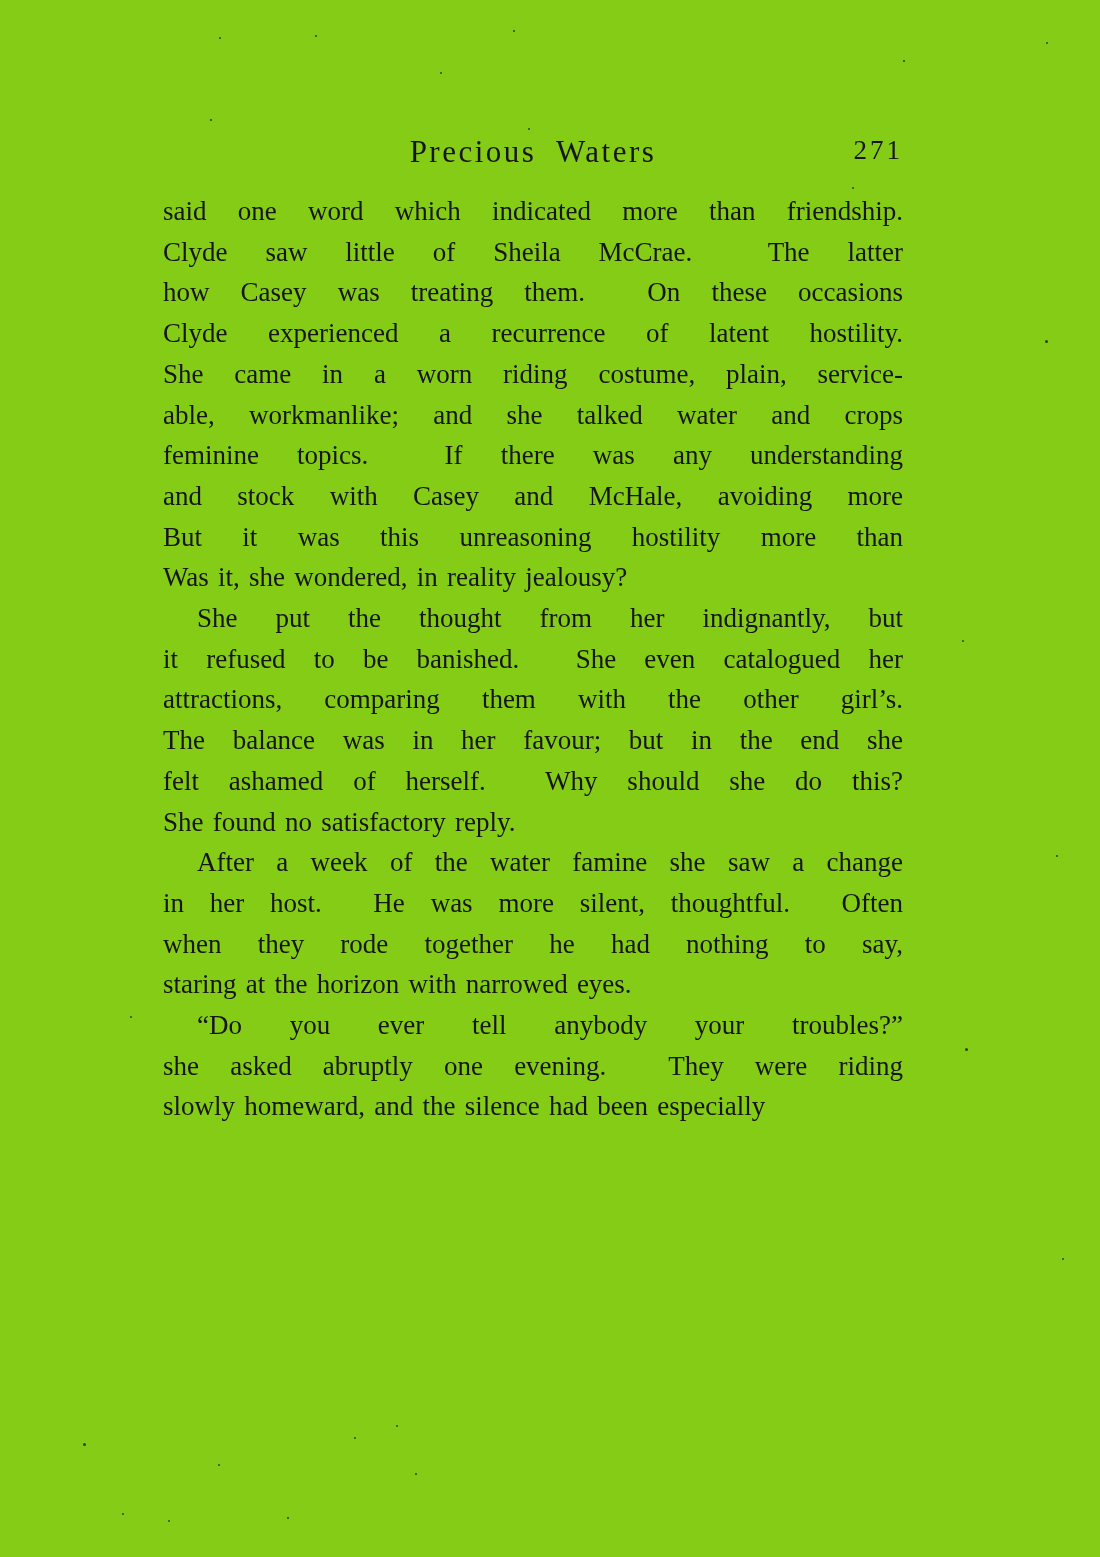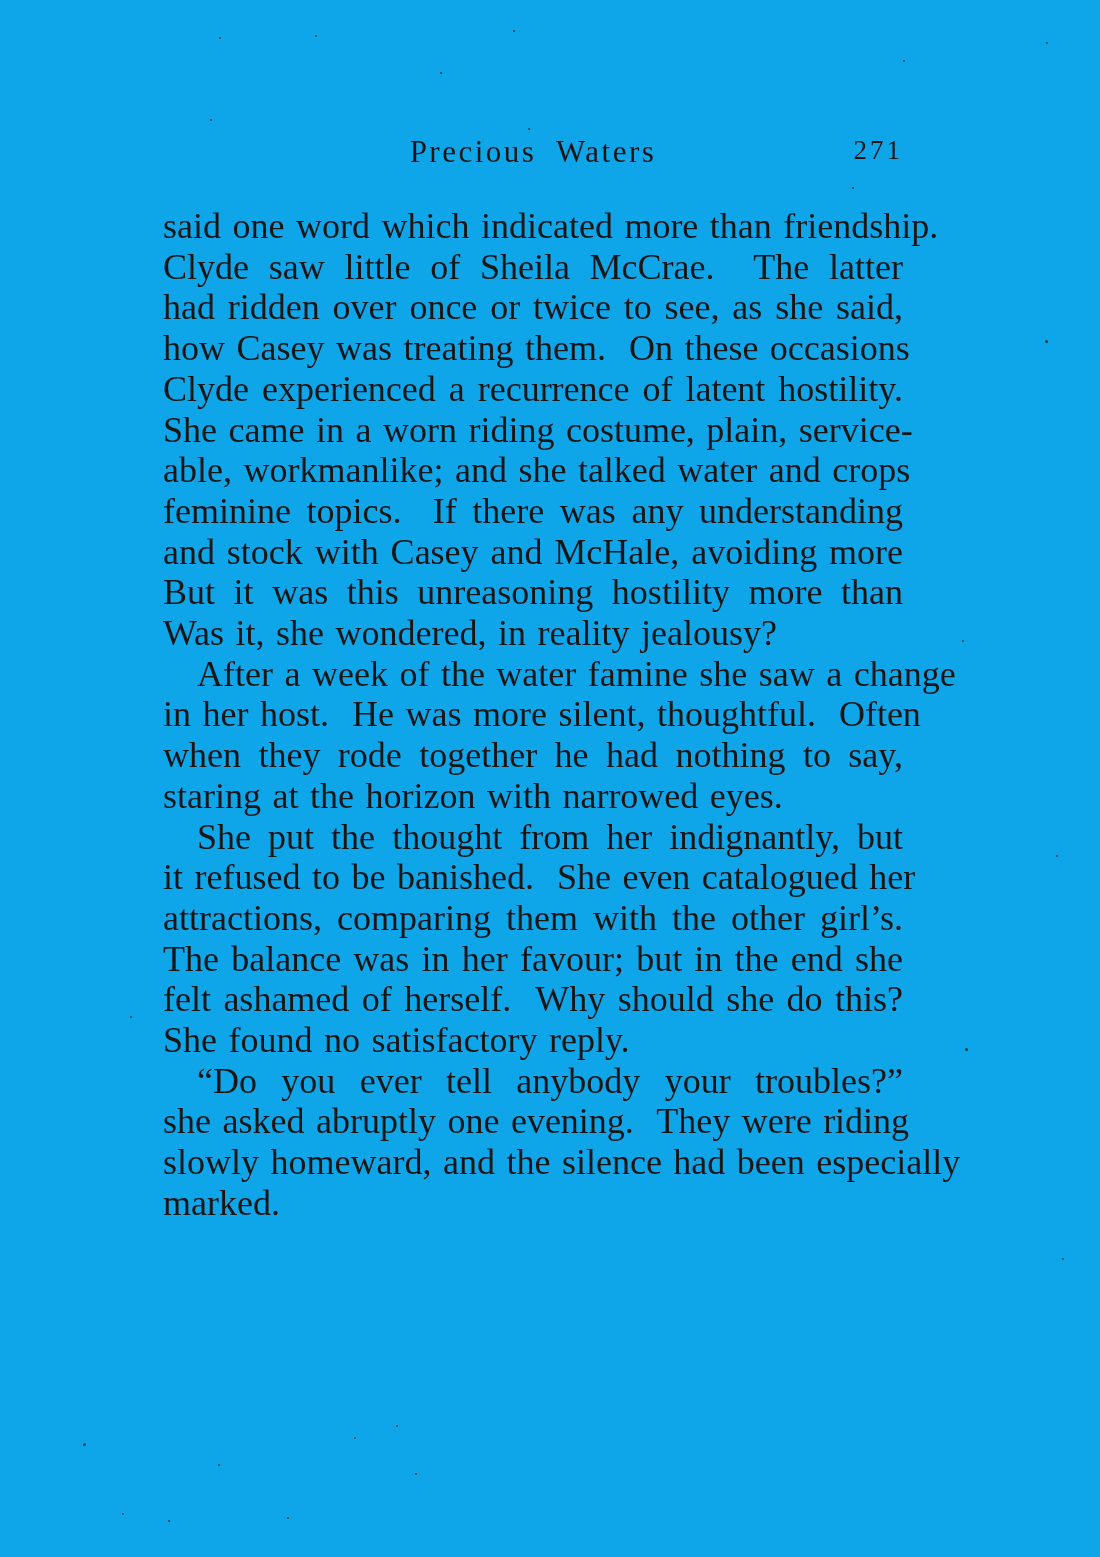--- a/index.html
+++ b/index.html
@@ -1,32 +1,32 @@
 <!DOCTYPE html>
 <html><head>
 <meta charset="utf-8">
 <style>
   html,body { margin:0; padding:0; background:#e8e8e8; }
   .page {
     position:relative; width:1100px; height:1557px;
-    background:#0ea5e9; overflow:hidden;
+    background:#84cc16; overflow:hidden;
     font-family:"Liberation Serif","DejaVu Serif",serif;
     color:#161616;
   }
   .column { position:absolute; left:163px; top:130px; width:740px; }
   .header { position:relative; height:46px; }
   .title {
     text-align:center; font-size:31px; line-height:44px;
     letter-spacing:2.5px; word-spacing:10px; font-weight:normal; margin:0;
   }
   .pagenum {
     position:absolute; right:0; top:5px;
     font-size:27px; letter-spacing:3px;
   }
-  .body { margin-top:30px; font-size:36px; line-height:40.7px; word-spacing:2.5px; }
+  .body { margin-top:15px; font-size:27px; line-height:40.7px; word-spacing:2.5px; }
   .para { margin:0; }
   .line { text-align:justify; text-align-last:justify; white-space:nowrap; }
   .para .line:last-child { text-align-last:left; }
   .para.indent .line:first-child { text-indent:34px; }
   .speck { position:absolute; background:#1d1d1d; border-radius:50%; opacity:.8; }
 </style>
 </head>
 <body>
 
 <div class="page" id="page">
@@ -35,52 +35,50 @@
     <div class="header">
       <h1 class="title">Precious Waters</h1>
       <span class="pagenum">271</span>
     </div>
 
     <div class="body">
 
       <div class="para">
         <div class="line">said one word which indicated more than friendship.</div>
         <div class="line">Clyde saw little of Sheila McCrae.&nbsp; The latter</div>
-        <div class="line">had ridden over once or twice to see, as she said,</div>
         <div class="line">how Casey was treating them.&nbsp; On these occasions</div>
         <div class="line">Clyde experienced a recurrence of latent hostility.</div>
         <div class="line">She came in a worn riding costume, plain, service-</div>
         <div class="line">able, workmanlike; and she talked water and crops</div>
         <div class="line">feminine topics.&nbsp; If there was any understanding</div>
         <div class="line">and stock with Casey and McHale, avoiding more</div>
         <div class="line">But it was this unreasoning hostility more than</div>
         <div class="line">Was it, she wondered, in reality jealousy?</div>
-      </div>
-
-      <div class="para indent">
-        <div class="line">After a week of the water famine she saw a change</div>
-        <div class="line">in her host.&nbsp; He was more silent, thoughtful.&nbsp; Often</div>
-        <div class="line">when they rode together he had nothing to say,</div>
-        <div class="line">staring at the horizon with narrowed eyes.</div>
       </div>
 
       <div class="para indent">
         <div class="line">She put the thought from her indignantly, but</div>
         <div class="line">it refused to be banished.&nbsp; She even catalogued her</div>
         <div class="line">attractions, comparing them with the other girl’s.</div>
         <div class="line">The balance was in her favour; but in the end she</div>
         <div class="line">felt ashamed of herself.&nbsp; Why should she do this?</div>
         <div class="line">She found no satisfactory reply.</div>
       </div>
 
       <div class="para indent">
+        <div class="line">After a week of the water famine she saw a change</div>
+        <div class="line">in her host.&nbsp; He was more silent, thoughtful.&nbsp; Often</div>
+        <div class="line">when they rode together he had nothing to say,</div>
+        <div class="line">staring at the horizon with narrowed eyes.</div>
+      </div>
+
+      <div class="para indent">
         <div class="line">“Do you ever tell anybody your troubles?”</div>
         <div class="line">she asked abruptly one evening.&nbsp; They were riding</div>
         <div class="line">slowly homeward, and the silence had been especially</div>
-        <div class="line">marked.</div>
       </div>
 
 
     </div>
   </div>
 <div class="speck" style="left: 219px; top: 37px; width: 2px; height: 2px;"></div>
     <div class="speck" style="left: 315px; top: 35px; width: 2px; height: 2px;"></div>
     <div class="speck" style="left: 513px; top: 30px; width: 2px; height: 2px;"></div>
     <div class="speck" style="left: 440px; top: 72px; width: 2px; height: 2px;"></div>
     <div class="speck" style="left: 210px; top: 119px; width: 2px; height: 2px;"></div>

